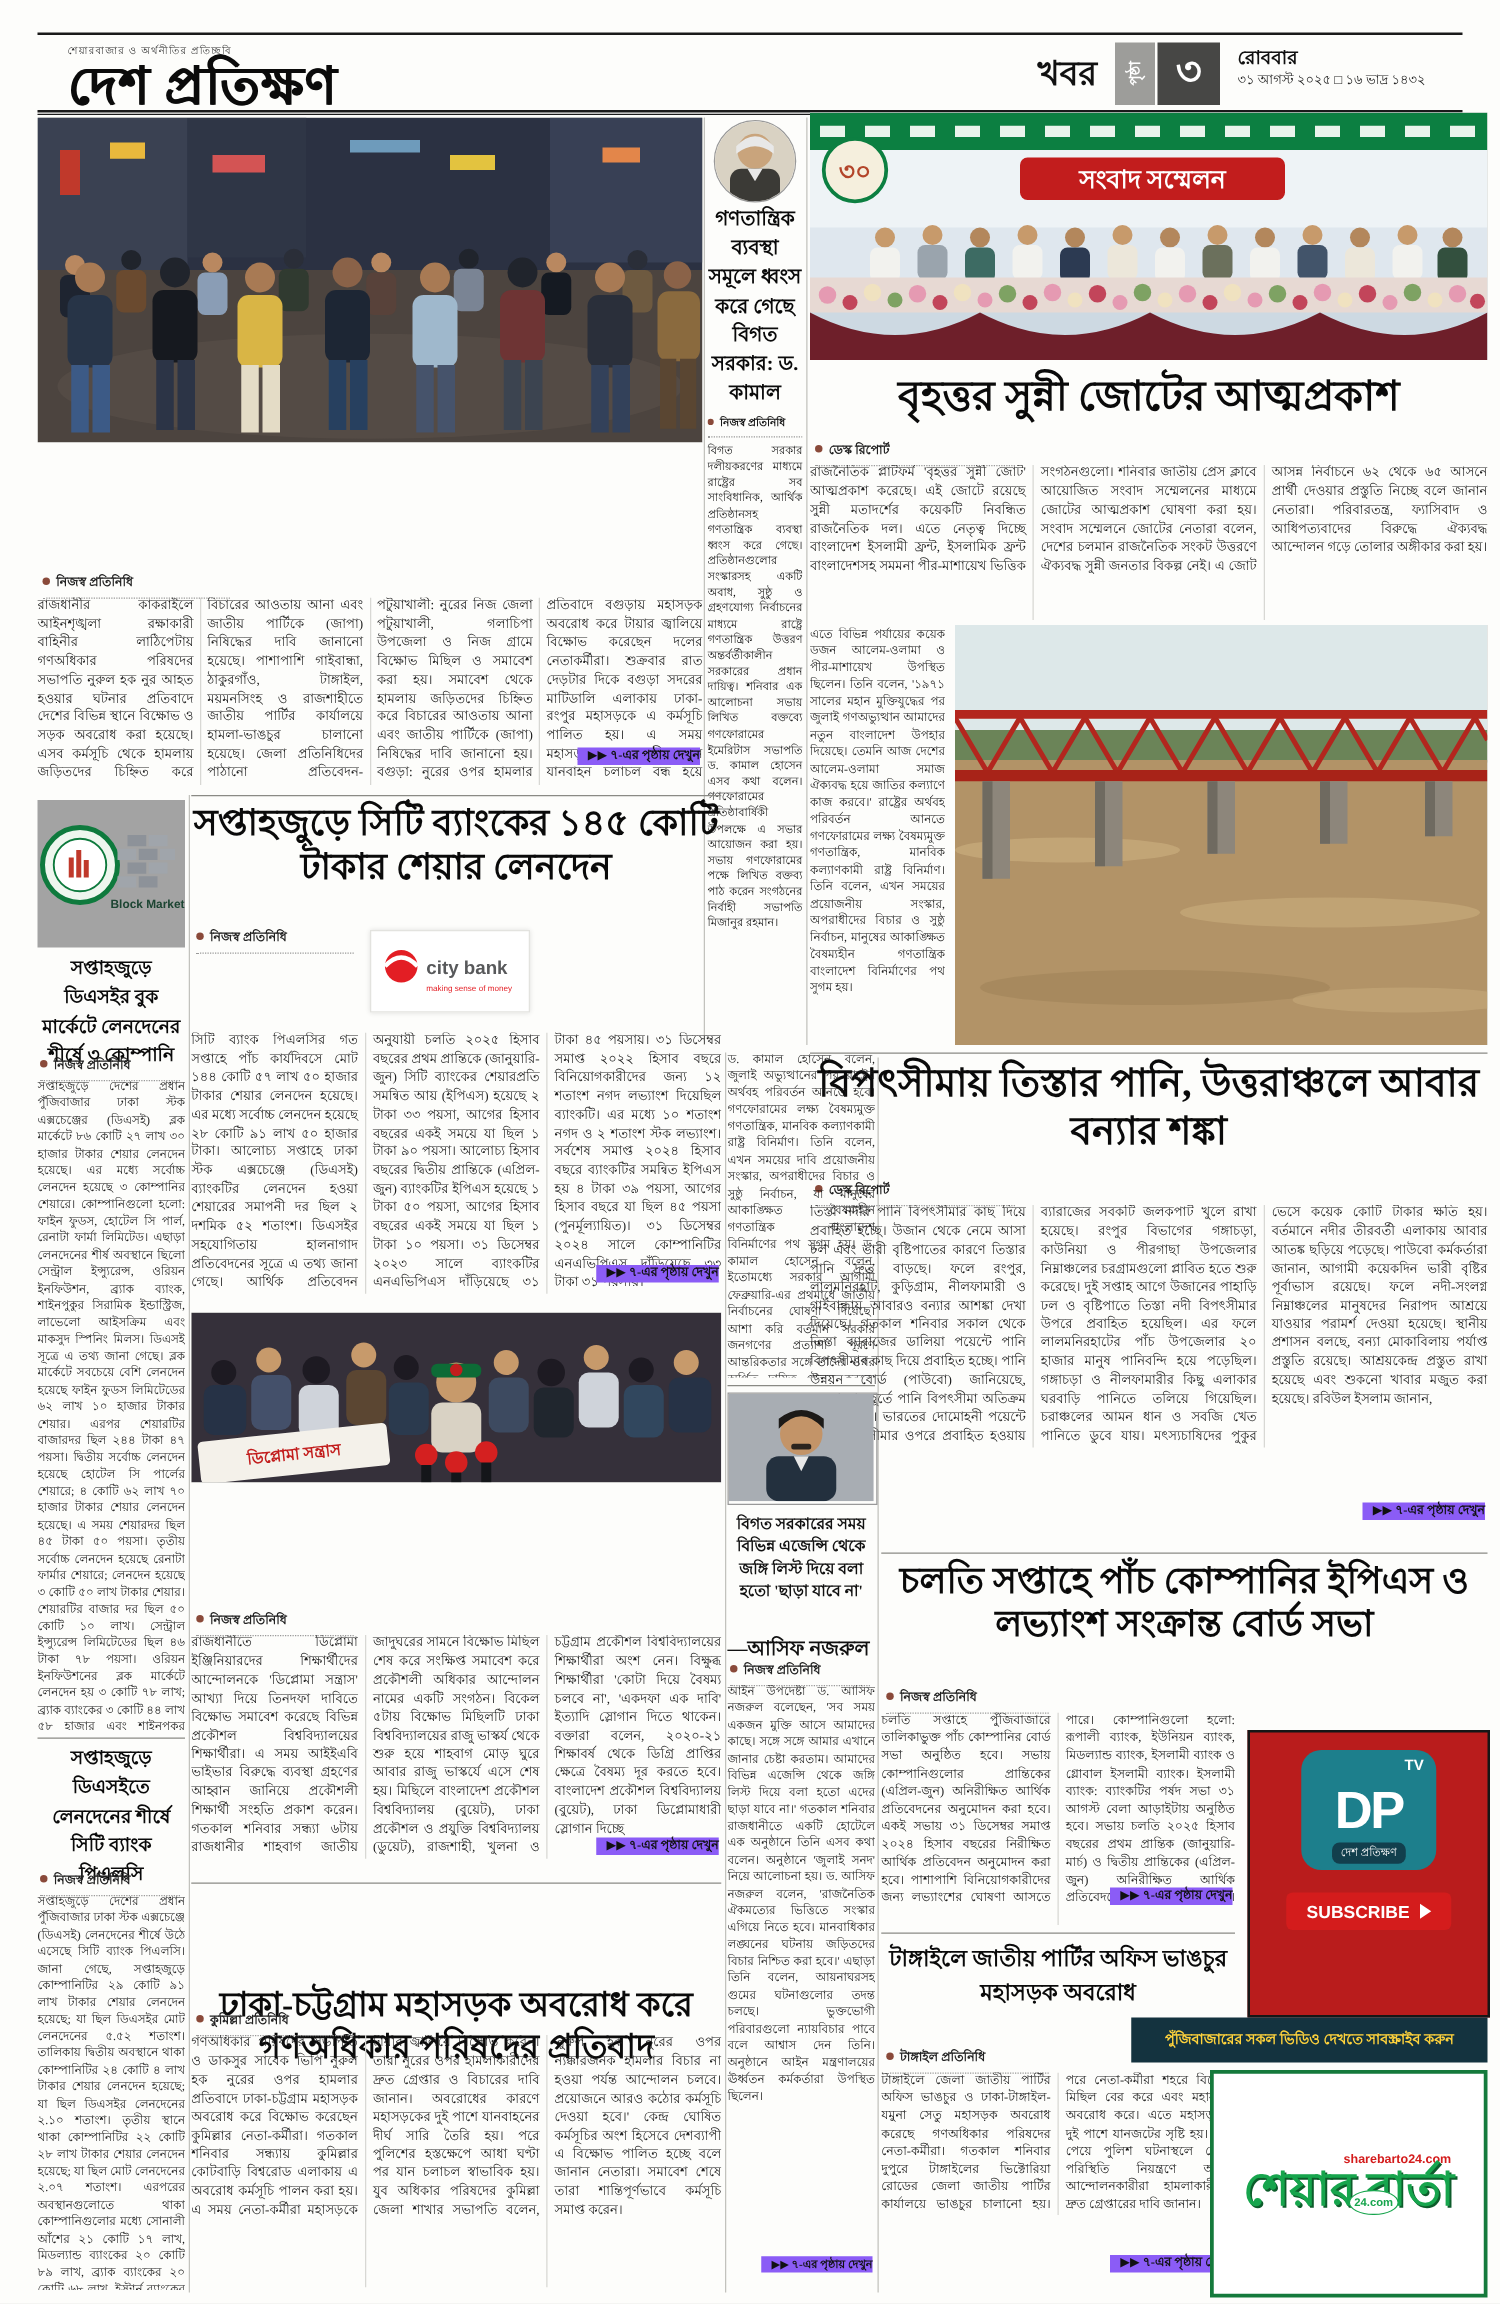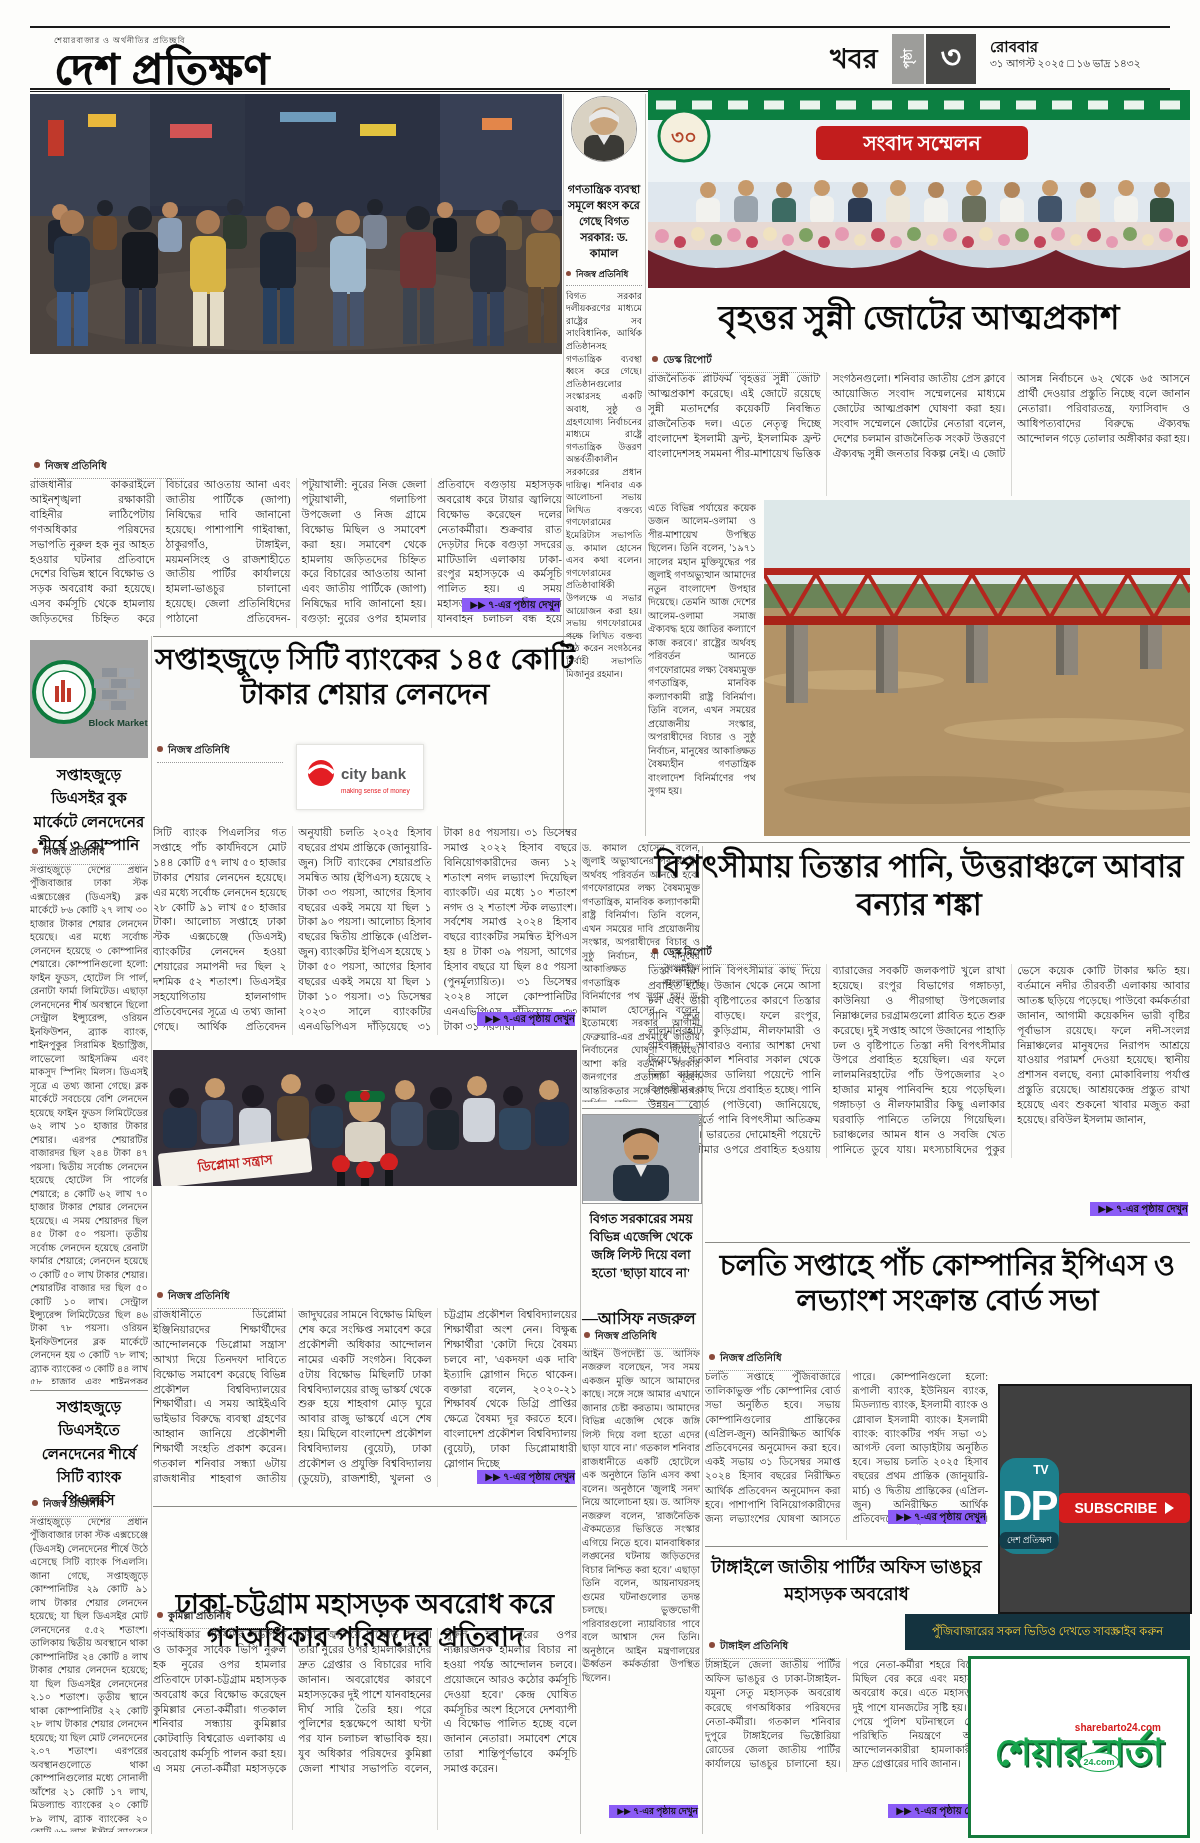--- a/index.html
+++ b/index.html
@@ -26,31 +26,31 @@
                   text-shadow:1px 0 0 #0b0b0b;}
   .masthead-tagline{font-size:8px;color:#333;letter-spacing:1px;margin-bottom:2px;}
   .section-word{font-size:27px;font-weight:bold;line-height:1;}
   .pgbox-gray{width:32px;height:50px;background:#9d9d9a;color:#fff;display:flex;align-items:center;justify-content:center;}
   .pgbox-gray span{writing-mode:vertical-rl;transform:rotate(180deg);font-size:12px;font-weight:bold;}
   .pgbox-dark{width:50px;height:50px;background:#474745;color:#fff;display:flex;align-items:center;justify-content:center;
               font-size:32px;font-weight:bold;}
   .date-day{font-size:15px;font-weight:bold;line-height:1.2;}
   .date-line{font-size:10.5px;color:#222;}
   
-  .dptv-box{position:absolute;background:#404040;border:2px solid #161616;display:flex;flex-direction:row;align-items:center;}
+  .dptv-box{position:absolute;background:#b91c1c;border:2px solid #161616;display:flex;flex-direction:column;align-items:center;}
   .dp-logo{margin-top:14px;width:108px;height:96px;background:#1d7f8c;border-radius:16px;position:relative;
            display:flex;align-items:center;justify-content:center;}
   .dp-dp{color:#fff;font-size:42px;font-weight:900;font-family:"Liberation Sans",sans-serif;letter-spacing:-2px;}
   .dp-tv{position:absolute;top:5px;right:10px;color:#fff;font-size:12px;font-weight:bold;font-family:"Liberation Sans",sans-serif;}
   .dp-brand{position:absolute;bottom:5px;left:50%;transform:translateX(-50%);background:#123f4d;color:#fff;
             font-size:9px;padding:1px 7px;border-radius:6px;white-space:nowrap;}
   .subscribe{margin-top:18px;background:#d41c1c;color:#fff;font-family:"Liberation Sans",sans-serif;
              font-size:14px;font-weight:bold;padding:7px 16px;border-radius:5px;display:flex;align-items:center;gap:8px;}
   .play-ico{width:0;height:0;border-left:9px solid #fff;border-top:6px solid transparent;border-bottom:6px solid transparent;}
-  .dptv-strip{position:absolute;background:#14333f;color:#ffd33c;font-weight:normal;font-size:11.5px;
+  .dptv-strip{position:absolute;background:#14333f;color:#ffd33c;font-weight:bold;font-size:11.5px;
               display:flex;align-items:center;justify-content:center;text-align:center;padding:0 6px;box-sizing:border-box;}
   .sb-box{position:absolute;background:#fff;border:3px solid #157a3c;display:flex;flex-direction:column;
           align-items:center;justify-content:center;}
   .sb-url{color:#d41c1c;font-size:10px;font-weight:bold;font-family:"Liberation Sans",sans-serif;align-self:flex-end;margin-right:26px;}
   .sb-title{color:#17a54d;font-size:37px;font-weight:900;line-height:1.1;
             text-shadow:1.5px 1.5px 0 #0d5c2b;}
   .sb-badge{color:#17a54d;font-size:9px;font-weight:bold;border:1.5px solid #17a54d;border-radius:50%;
             padding:4px 3px;margin-top:-22px;margin-left:40px;background:#fff;font-family:"Liberation Sans",sans-serif;}
   .quote-hl{font-size:12.5px;font-weight:bold;text-align:center;line-height:1.45;}
   .attribution{font-size:16px;font-weight:bold;}
@@ -173,21 +173,21 @@
   <div class="abs" style="left:566px;top:96px;width:76px;height:740px;overflow:hidden">
     <div style="width:64px;height:64px;border-radius:50%;overflow:hidden;margin:0 auto;border:1px solid #999">
       <svg width="64" height="64" viewBox="0 0 64 64">
         <rect width="64" height="64" fill="#d9d2c3"></rect>
         <circle cx="32" cy="24" r="14" fill="#c9a47c"></circle>
         <path d="M17 20 Q32 4 47 20 L47 26 Q32 14 17 26 Z" fill="#e8e8e8"></path>
         <rect x="12" y="38" width="40" height="28" rx="9" fill="#3b3a36"></rect>
         <path d="M26 38 L32 48 L38 38 Z" fill="#e8e8e8"></path>
       </svg>
     </div>
-    <div class="hl" style="font-size:11px;line-height:1.45;margin-top:20px">গণতান্ত্রিক ব্যবস্থা সমূলে ধ্বংস করে গেছে বিগত সরকার: ড. কামাল</div>
+    <div class="hl" style="font-size:16px;line-height:1.45;margin-top:2px">গণতান্ত্রিক ব্যবস্থা সমূলে ধ্বংস করে গেছে বিগত সরকার: ড. কামাল</div>
     <div style="font-size:8.5px;font-weight:bold;border-bottom:1px dotted #999;padding:3px 0;margin-top:3px">
       <span class="bullet" style="width:5px;height:5px"></span><span>নিজস্ব প্রতিনিধি</span>
     </div>
     <div class="tiny" style="text-align:justify;margin-top:4px">বিগত সরকার দলীয়করণের মাধ্যমে রাষ্ট্রের সব সাংবিধানিক, আর্থিক প্রতিষ্ঠানসহ গণতান্ত্রিক ব্যবস্থা ধ্বংস করে গেছে। প্রতিষ্ঠানগুলোর সংস্কারসহ একটি অবাধ, সুষ্ঠু ও গ্রহণযোগ্য নির্বাচনের মাধ্যমে রাষ্ট্রে গণতান্ত্রিক উত্তরণ অন্তর্বর্তীকালীন সরকারের প্রধান দায়িত্ব। শনিবার এক আলোচনা সভায় লিখিত বক্তব্যে গণফোরামের ইমেরিটাস সভাপতি ড. কামাল হোসেন এসব কথা বলেন। গণফোরামের প্রতিষ্ঠাবার্ষিকী উপলক্ষে এ সভার আয়োজন করা হয়। সভায় গণফোরামের পক্ষে লিখিত বক্তব্য পাঠ করেন সংগঠনের নির্বাহী সভাপতি মিজানুর রহমান।</div>
   </div>
 
   <div class="photo" style="left:648px;top:90px;width:542px;height:198px">
     <svg width="542" height="198" viewBox="0 0 542 198">
       <rect width="542" height="198" fill="#dfe7ee"></rect>
       <rect width="542" height="30" fill="#0c7f41"></rect>

